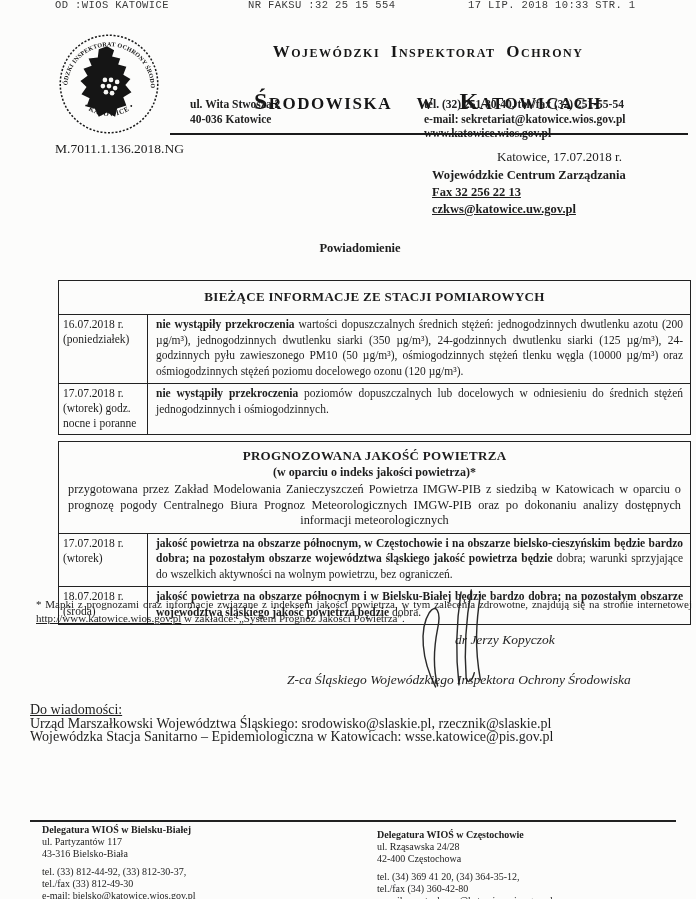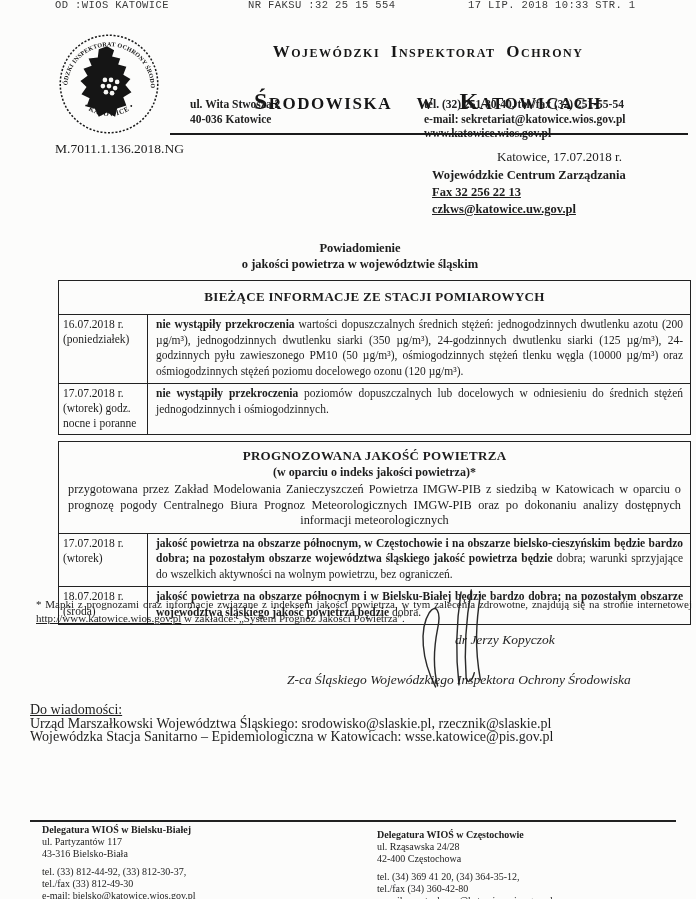--- a/index.html
+++ b/index.html
@@ -115,21 +115,20 @@
 <div class="place-date">Katowice, 17.07.2018 r.</div>
 
 <div class="addressee">
   <span class="blk">Wojewódzkie Centrum Zarządzania</span>
   <span class="blk u">Fax 32 256 22 13</span>
   <span class="blk u">czkws@katowice.uw.gov.pl</span>
 </div>
 
 <div class="doc-title">
   <span class="blk">Powiadomienie</span>
-  <span class="blk">o jakości powietrza w województwie śląskim</span>
 </div>
 
 <div class="tbl" style="top:280px">
   <div class="tbl-head">BIEŻĄCE INFORMACJE ZE STACJI POMIAROWYCH</div>
   <div class="trow">
     <div class="dcell">
       <span class="blk">16.07.2018 r.</span>
       <span class="blk">(poniedziałek)</span>
     </div>
     <div class="tcell">

